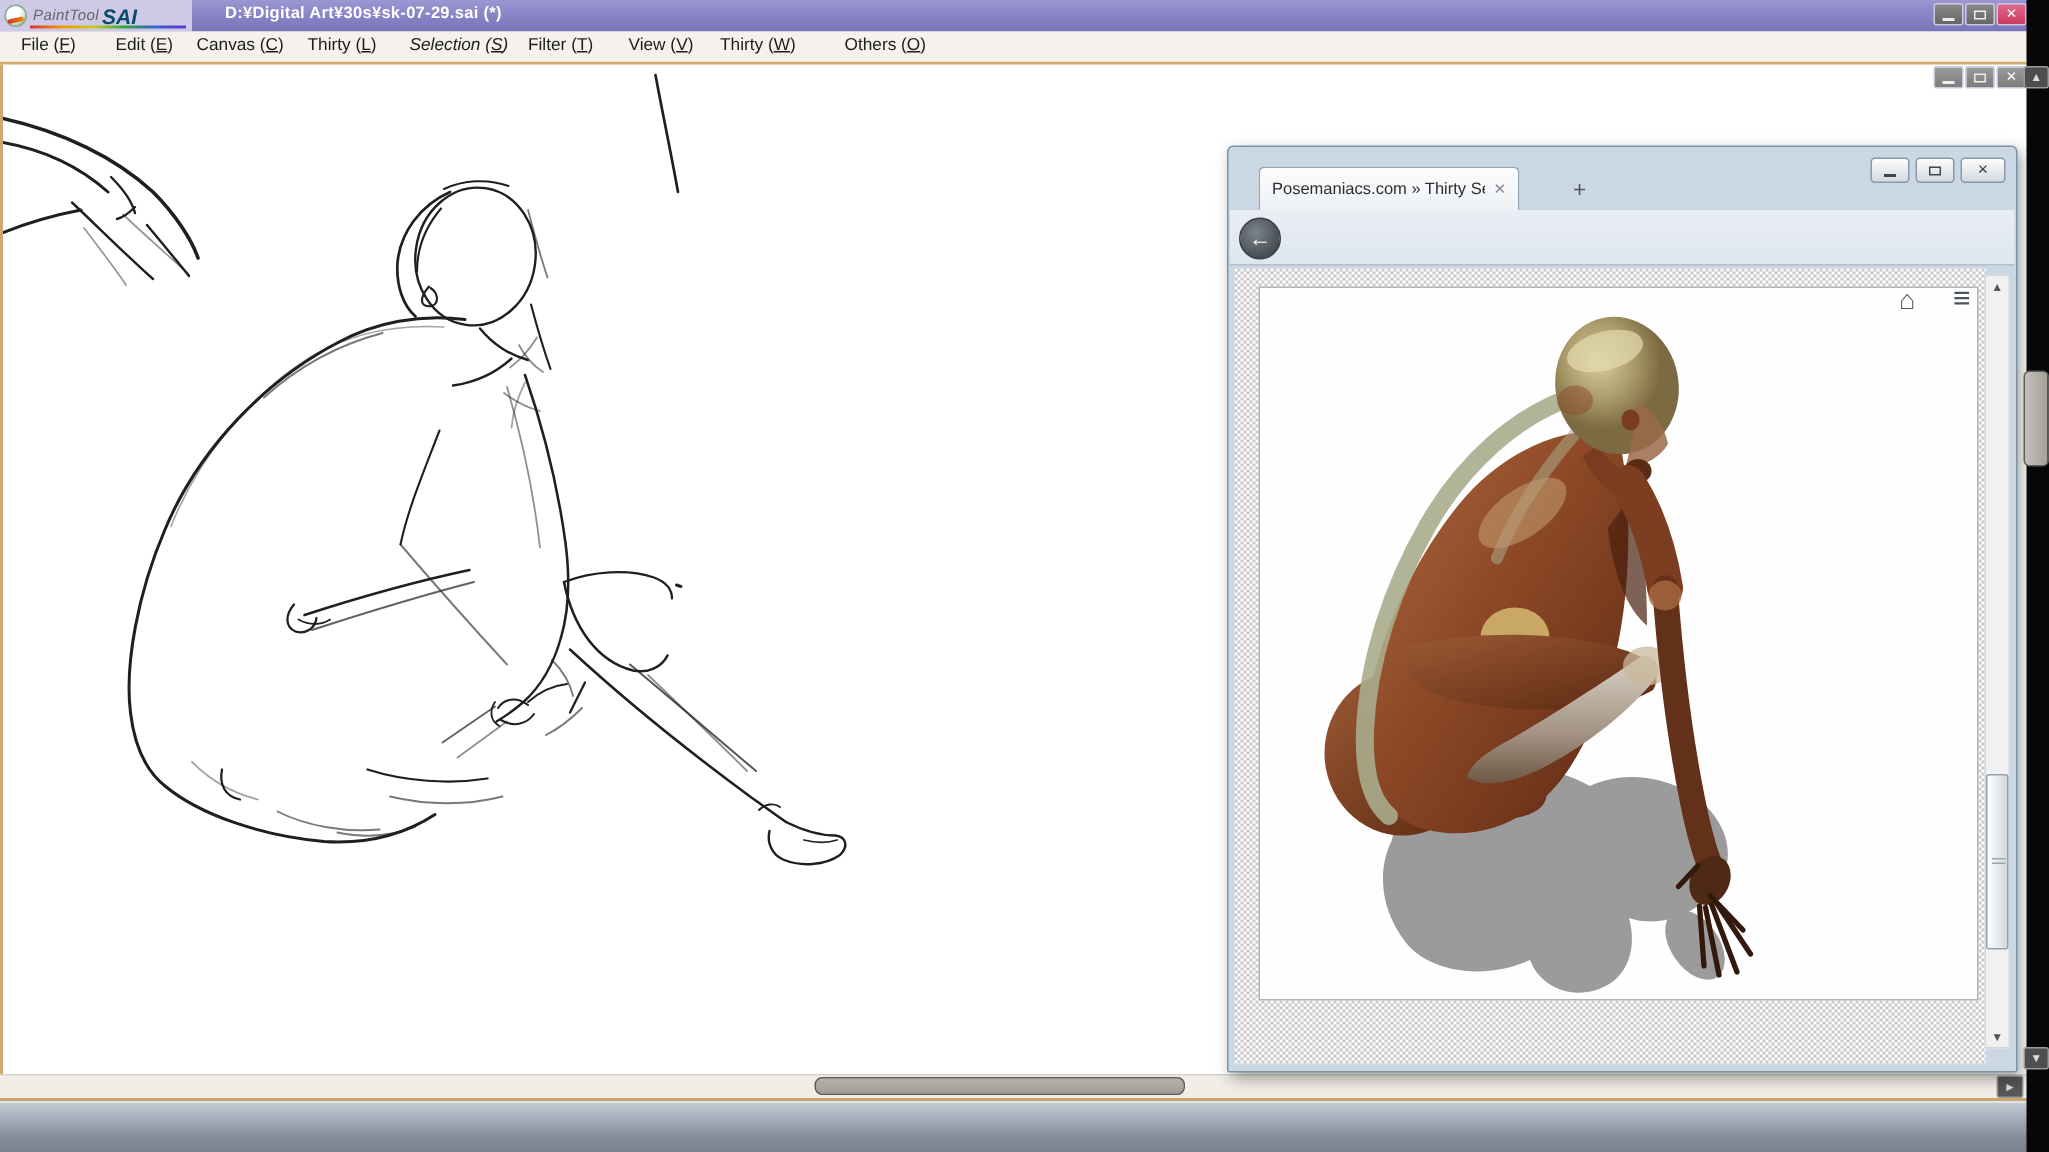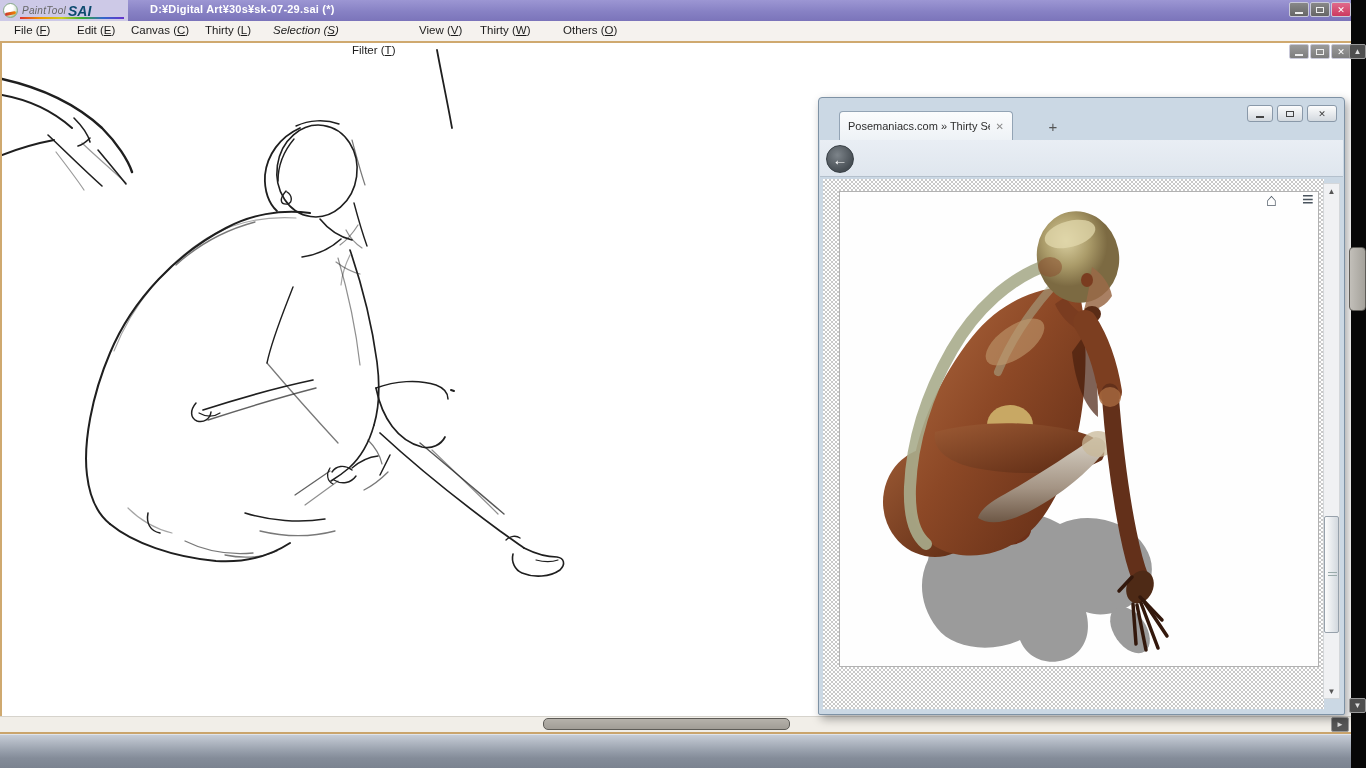--- a/index.html
+++ b/index.html
@@ -221,21 +221,21 @@
         <span>✕</span>
       </div>
   </div>
 
   <div id="sai-menubar" class="abs">
     <span class="menu-item" style="left:14px;"><span>File (</span><u>F</u><span>)</span></span>
     <span class="menu-item" style="left:67px;padding-left:10px;"><span>Edit (</span><u>E</u><span>)</span></span>
     <span class="menu-item" style="left:131px;"><span>Canvas (</span><u>C</u><span>)</span></span>
     <span class="menu-item" style="left:205px;"><span>Thirty (</span><u>L</u><span>)</span></span>
     <span class="menu-item" style="left:273px;font-style:italic;"><span>Selection (</span><u>S</u><span>)</span></span>
-    <span class="menu-item" style="left:352px;margin-top:20px;"><span>Filter (</span><u>T</u><span>)</span></span>
+    <span class="menu-item" style="left:352px;"><span>Filter (</span><u>T</u><span>)</span></span>
     <span class="menu-item" style="left:419px;"><span>View (</span><u>V</u><span>)</span></span>
     <span class="menu-item" style="left:480px;"><span>Thirty (</span><u>W</u><span>)</span></span>
     <span class="menu-item" style="left:563px;"><span>Others (</span><u>O</u><span>)</span></span>
     <div class="winbtn r2" style="left:1289px;">
         <div class="dash"></div>
       </div>
     <div class="winbtn r2" style="left:1310px;">
         <div class="box"></div>
       </div>
     <div class="winbtn r2" style="left:1331px;">

